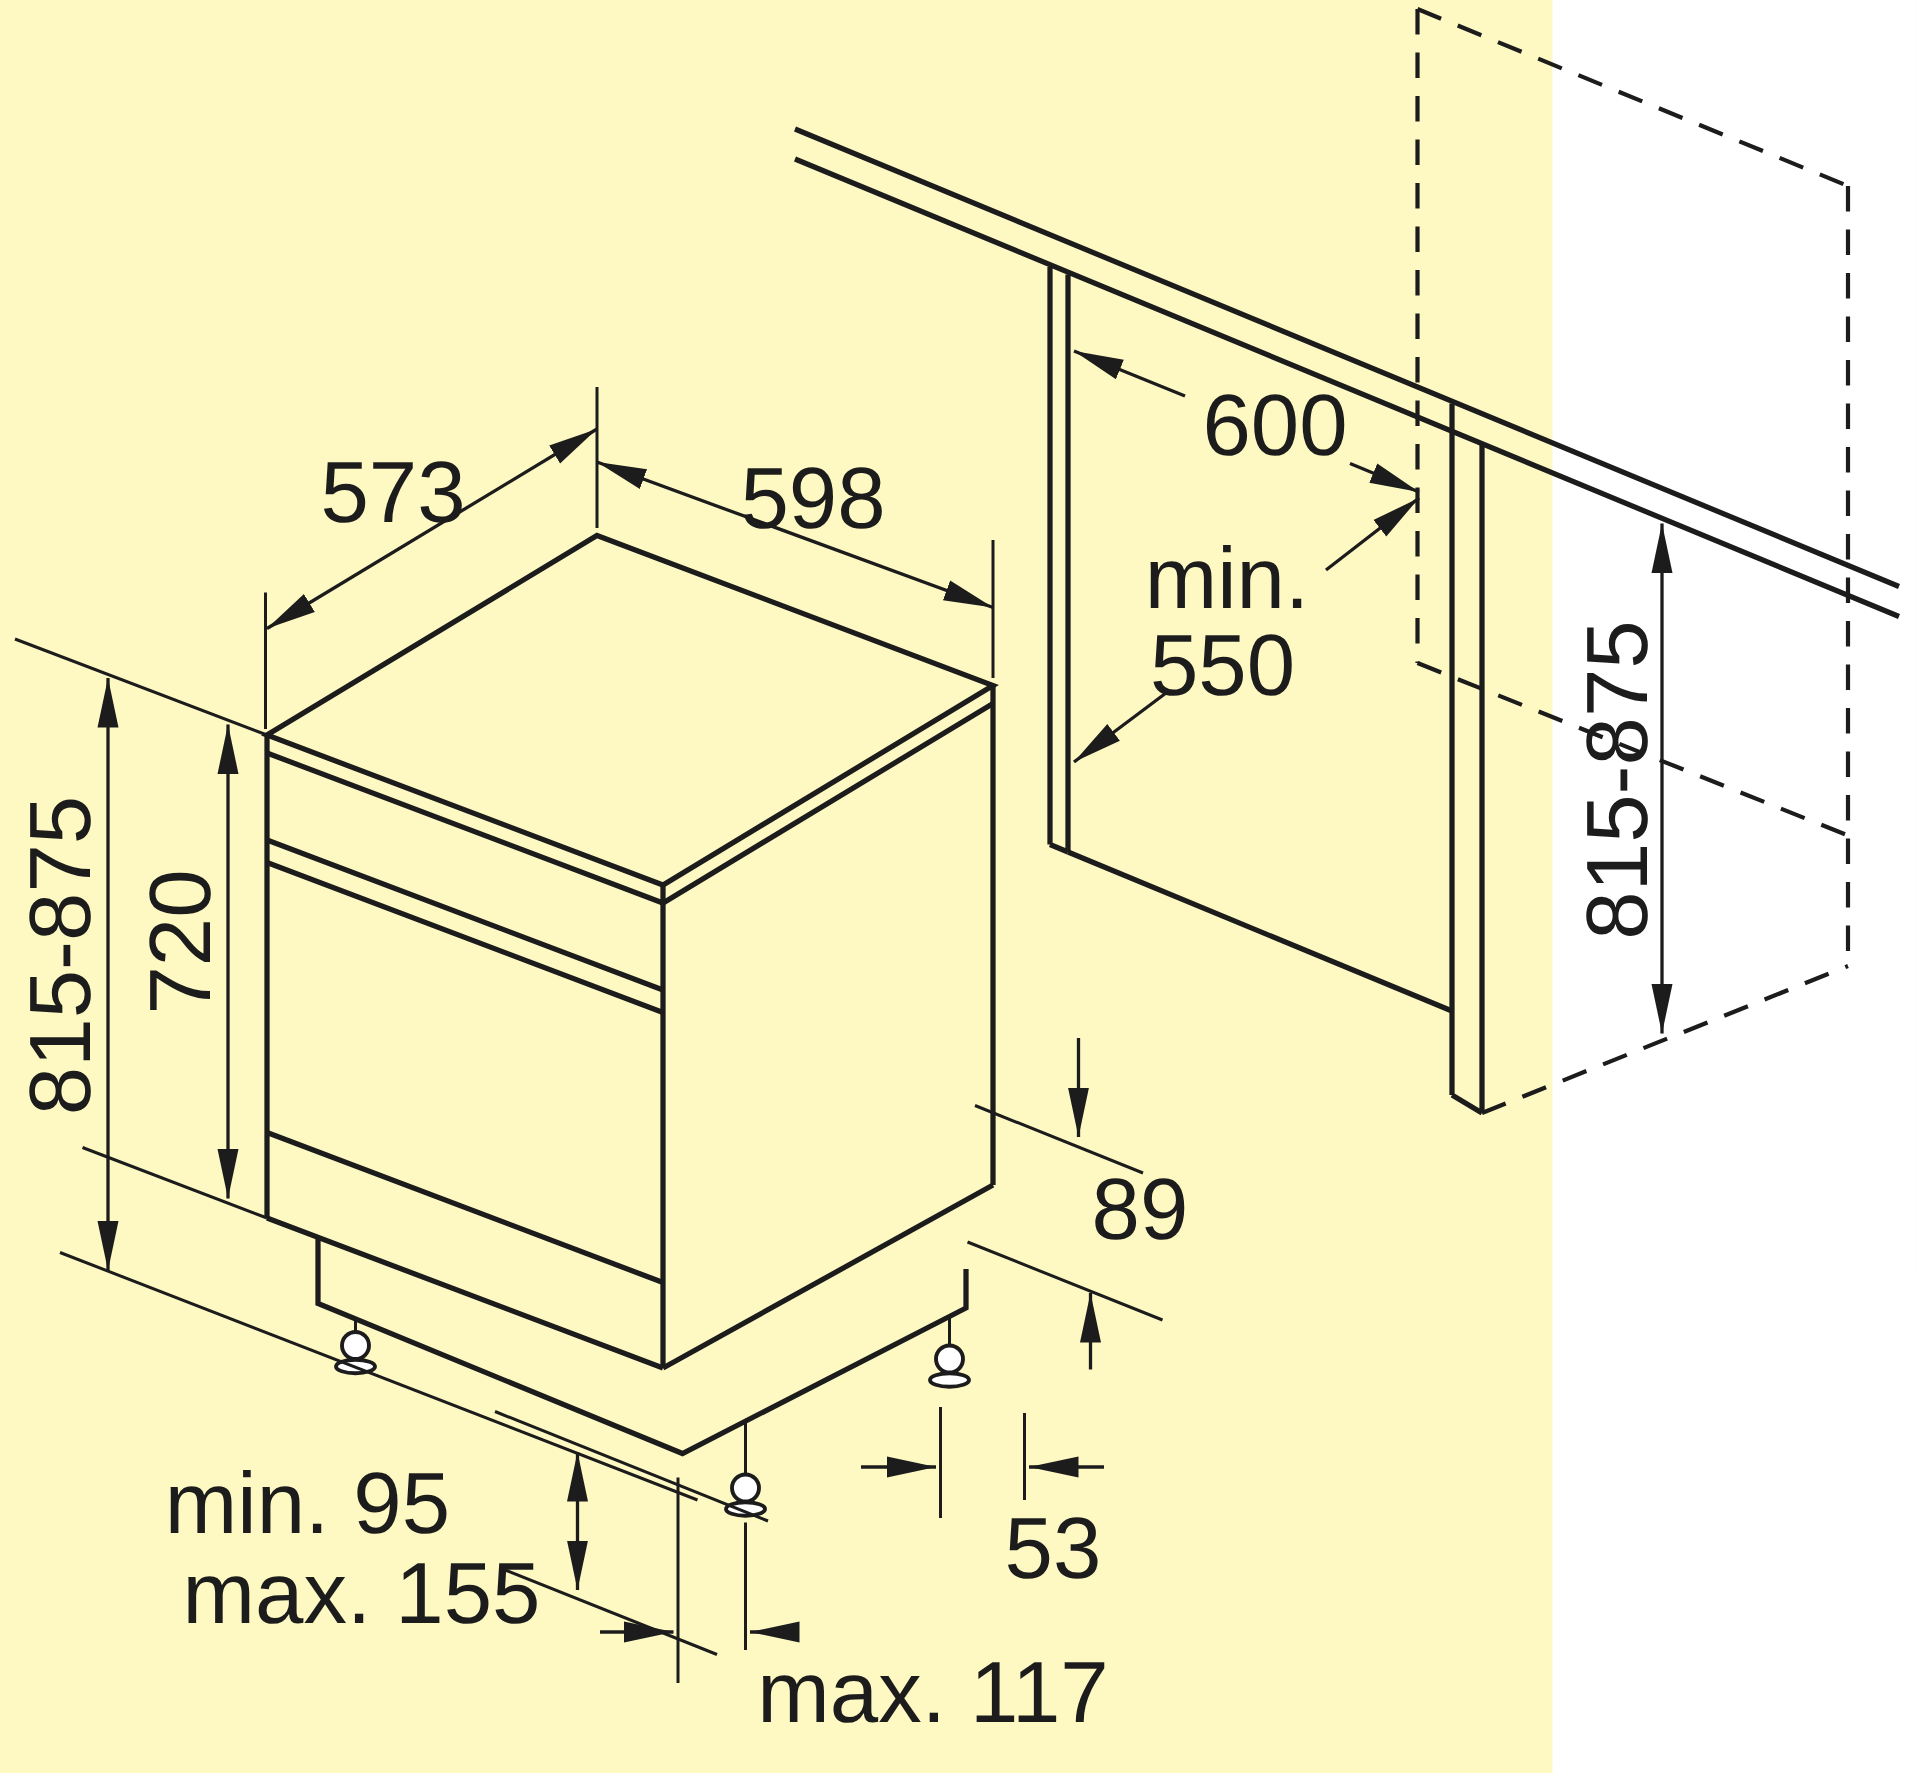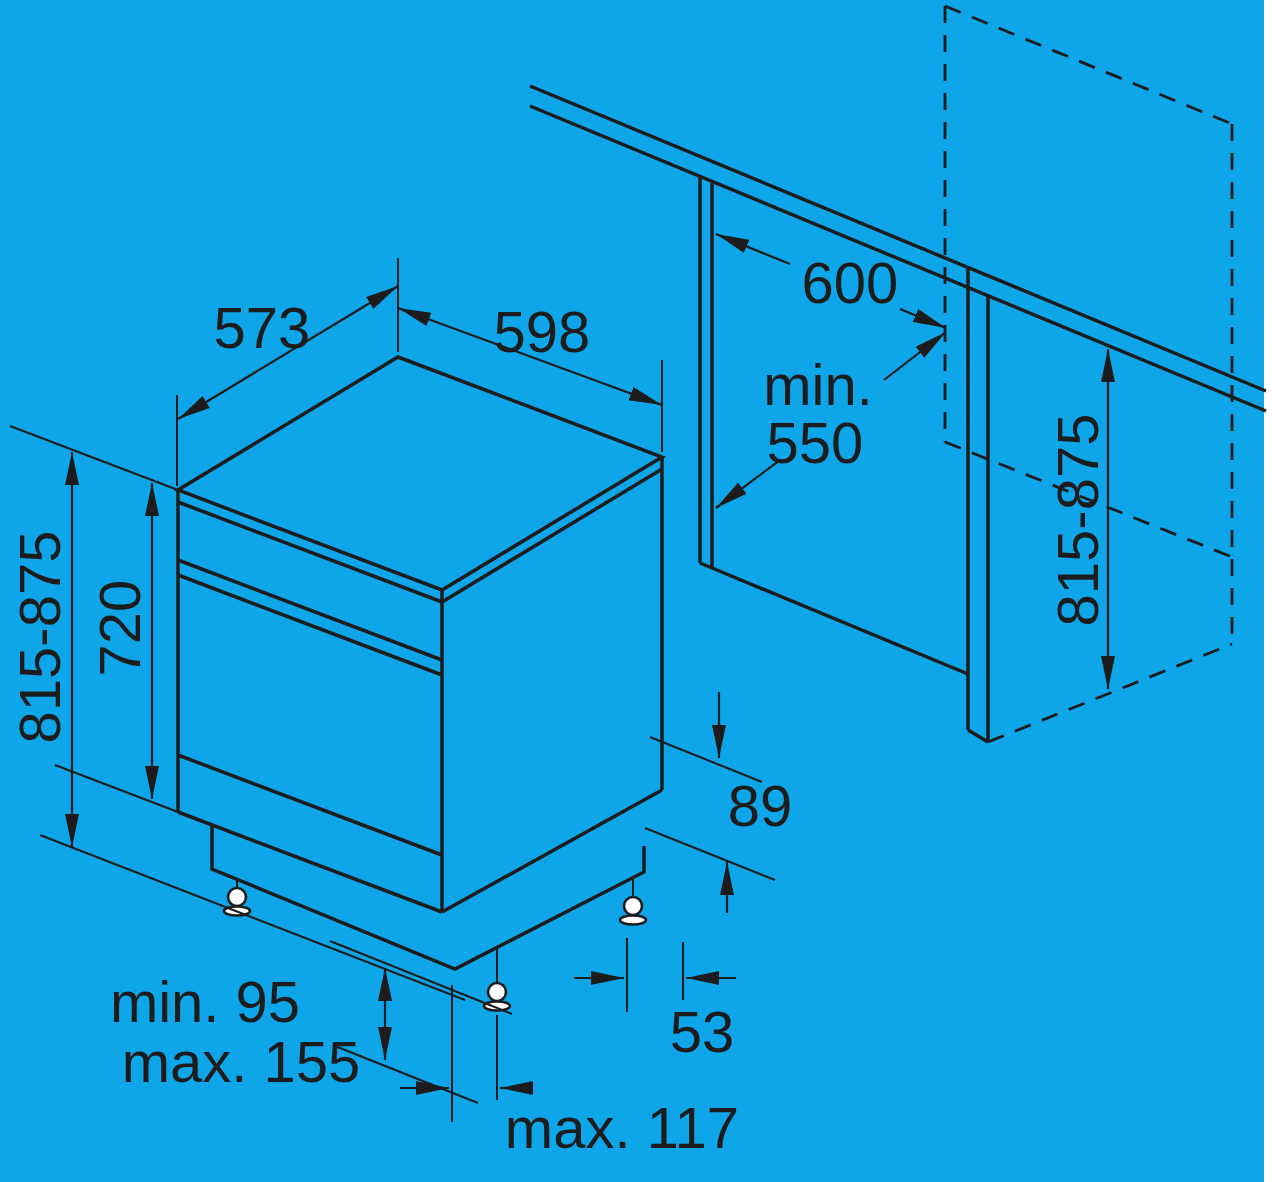--- a/index.html
+++ b/index.html
@@ -5,23 +5,23 @@
   html, body {
     margin: 0;
     padding: 0;
     background: #ffffff;
     width: 1277px;
     height: 1182px;
     overflow: hidden;
   }
   .stage {
     position: relative;
-    width: 1264px;
+    width: 1035px;
     height: 1182px;
-    background: #0ea5e9;
+    background: #fef9c3;
   }
   svg { display: block; }
   
   .s {
     stroke: #1c1c1c;
     stroke-width: 3.5;
     fill: none;
     stroke-linejoin: miter;
     stroke-linecap: butt;
   }

